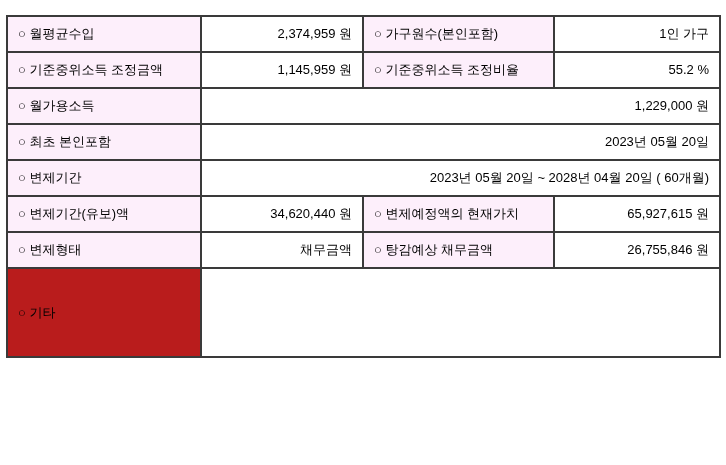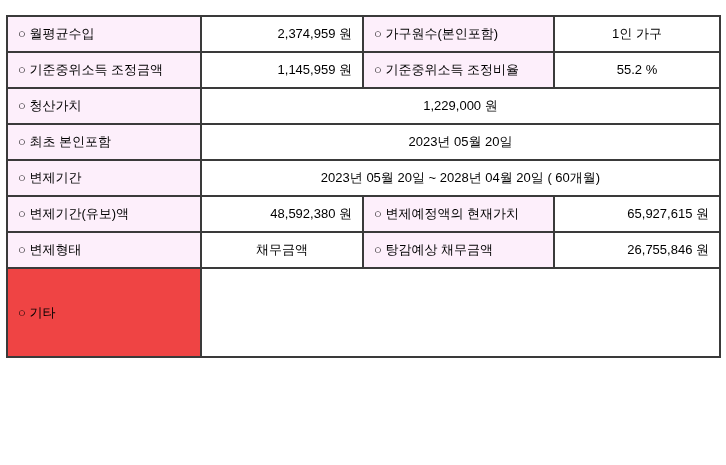--- a/index.html
+++ b/index.html
@@ -35,24 +35,24 @@
     overflow: hidden;
     white-space: nowrap;
   }
   tr.r td { height: 34px; }
   tr.r-tall td { height: 87px; }
   td.lbl {
     background: #fdeffb;
     padding-left: 13px;
   }
   td.lbl-plain {
-    background: #ef4444;
+    background: #b91c1c;
     padding-left: 13px;
   }
-  td.val { background: #ffffff; text-align: center; }
+  td.val { background: #ffffff; text-align: right; }
   td.val.right { text-align: right; padding-left: 17px; }
 </style>
 </head>
 <body>
 
 <div class="page">
   <table class="summary">
     <colgroup>
       <col style="width:194px">
       <col style="width:162px">
@@ -69,37 +69,37 @@
     </tr>
 
     <tr class="r">
       <td class="lbl">○  기준중위소득 조정금액</td>
       <td class="val right">1,145,959 원</td>
       <td class="lbl">○  기준중위소득 조정비율</td>
       <td class="val">55.2 %</td>
     </tr>
 
     <tr class="r">
-      <td class="lbl">○  청산가치</td>
+      <td class="lbl">○  월가용소득</td>
       <td class="val" colspan="3">1,229,000 원</td>
     </tr>
 
     <tr class="r">
       <td class="lbl">○  최초 본인포함</td>
       <td class="val" colspan="3">2023년 05월 20일</td>
     </tr>
 
     <tr class="r">
       <td class="lbl">○  변제기간</td>
       <td class="val" colspan="3">2023년 05월 20일 ~ 2028년 04월 20일 ( 60개월)</td>
     </tr>
 
     <tr class="r">
       <td class="lbl">○  변제기간(유보)액</td>
-      <td class="val right">48,592,380 원</td>
+      <td class="val right">34,620,440 원</td>
       <td class="lbl">○  변제예정액의 현재가치</td>
       <td class="val right">65,927,615 원</td>
     </tr>
 
 
 
     <tr class="r">
       <td class="lbl">○  변제형태</td>
       <td class="val">채무금액</td>
       <td class="lbl">○  탕감예상 채무금액</td>

